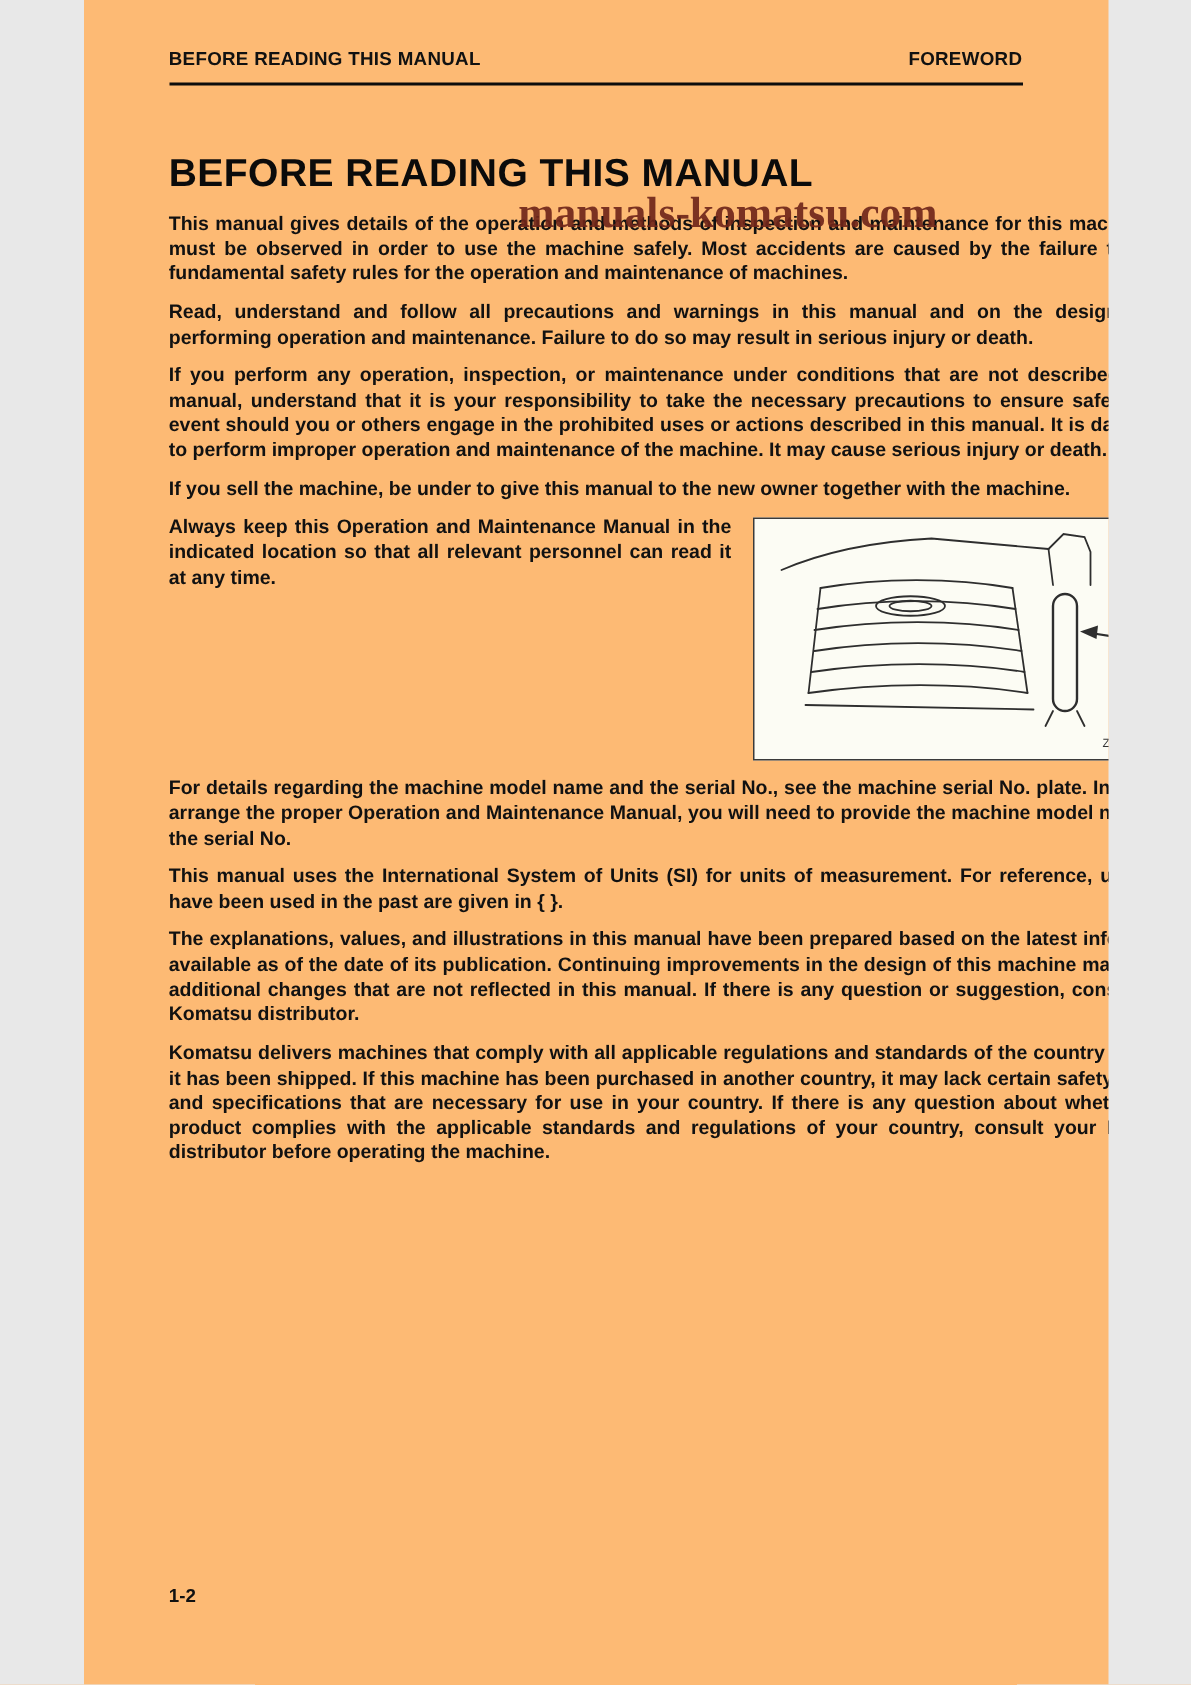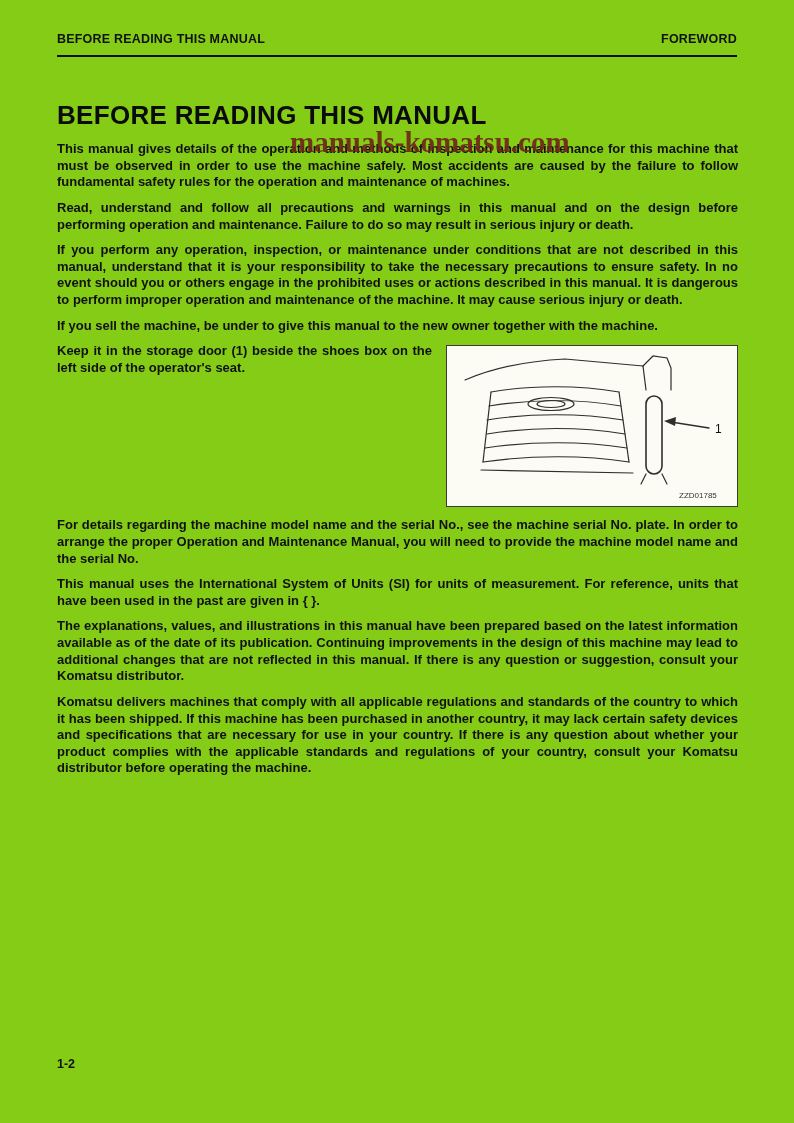--- a/index.html
+++ b/index.html
@@ -1,22 +1,22 @@
 <!DOCTYPE html>
 <html><head>
 <meta charset="utf-8">
 <style>
   * { box-sizing: border-box; }
   html, body { margin: 0; padding: 0; background: #e8e8e8; }
   .page {
     position: relative;
-    width: 794px;
+    width: 683px;
     height: 1123px;
     margin: 0 auto;
-    background: #84cc16;
+    background: #fdba74;
     font-family: "Liberation Sans", sans-serif;
     color: #111;
     overflow: hidden;
   }
   .page-header {
     position: absolute;
     top: 32px;
     left: 57px;
     right: 57px;
     display: flex;
@@ -127,21 +127,21 @@
           <path d="M199,128 L194,138 M215,128 L220,138"></path>
 
           <line x1="262" y1="82" x2="224" y2="76" stroke-width="1.4"></line>
           <polygon points="217,75 229,71 228,80" fill="#2e2e2e" stroke="none"></polygon>
 
           <text x="268" y="87" font-size="12" fill="#111" stroke="none" font-family="Liberation Sans, sans-serif">1</text>
 
           <text x="232" y="152" font-size="8" fill="#333" stroke="none" font-family="Liberation Sans, sans-serif">ZZD01785</text>
         </svg>
       </figure>
-      <p>Keep it in the storage door (1) beside the shoes box on the left side of the operator's seat.</p>
+      <p>Always keep this Operation and Maintenance Manual in the indicated location so that all relevant personnel can read it at any time.</p>
     </section>
 
     <p>For details regarding the machine model name and the serial No., see the machine serial No. plate. In order to arrange the proper Operation and Maintenance Manual, you will need to provide the machine model name and the serial No.</p>
     <p>This manual uses the International System of Units (SI) for units of measurement. For reference, units that have been used in the past are given in { }.</p>
     <p>The explanations, values, and illustrations in this manual have been prepared based on the latest information available as of the date of its publication. Continuing improvements in the design of this machine may lead to additional changes that are not reflected in this manual. If there is any question or suggestion, consult your Komatsu distributor.</p>
     <p>Komatsu delivers machines that comply with all applicable regulations and standards of the country to which it has been shipped. If this machine has been purchased in another country, it may lack certain safety devices and specifications that are necessary for use in your country. If there is any question about whether your product complies with the applicable standards and regulations of your country, consult your Komatsu distributor before operating the machine.</p>
 
   </main>
 
   <footer class="page-footer">

